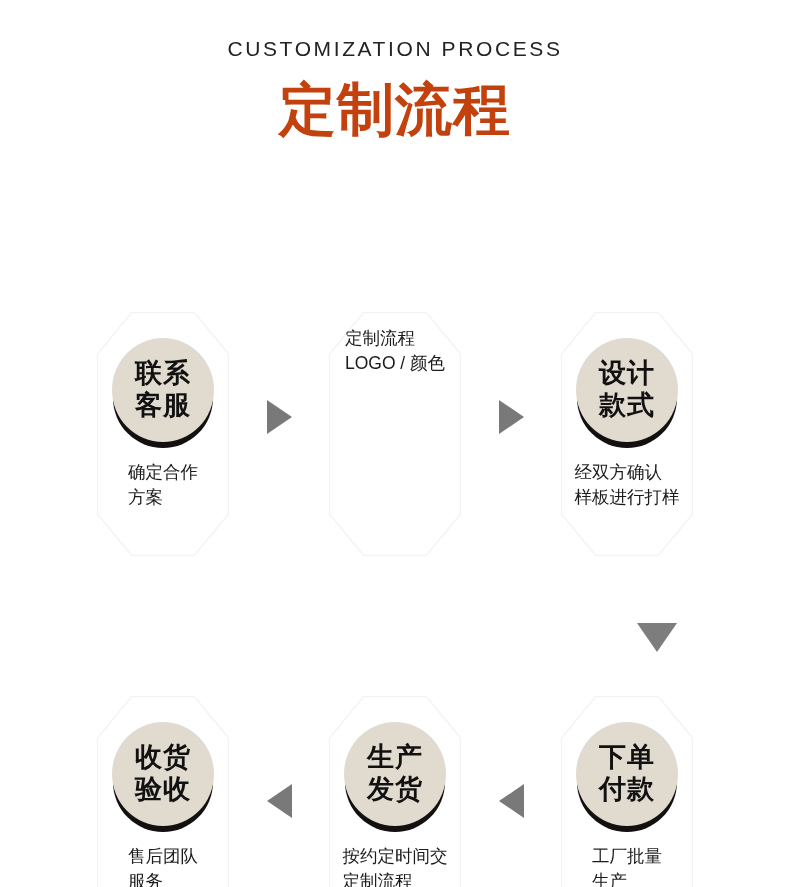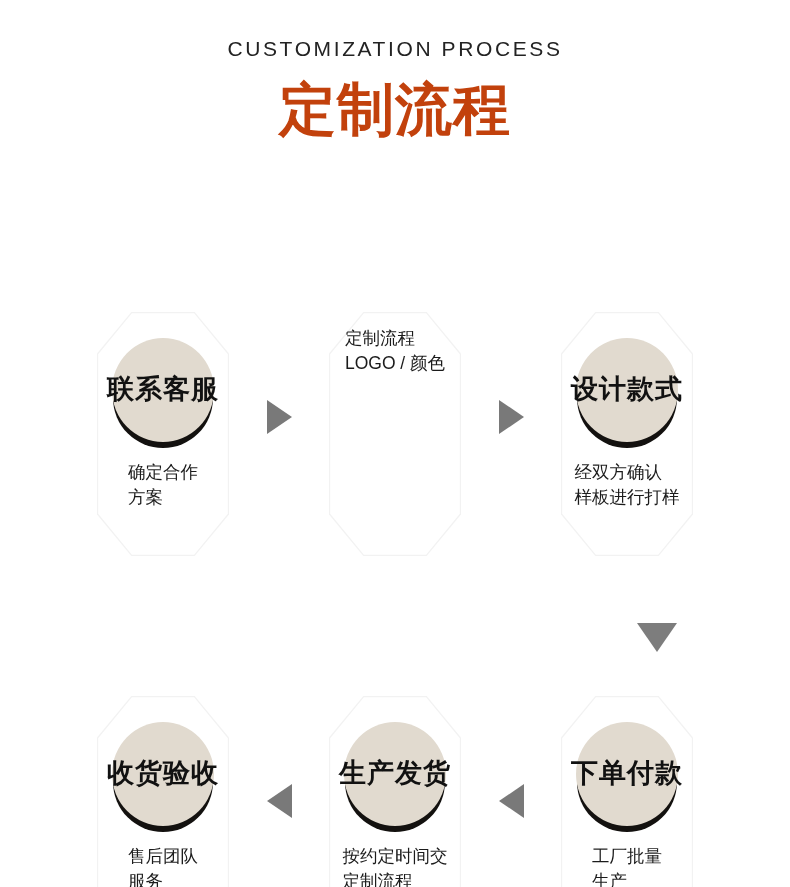--- a/index.html
+++ b/index.html
@@ -111,21 +111,21 @@
   }
   .bubble {
     position: absolute;
     left: 3px;
     top: 4px;
     width: 102px;
     height: 104px;
     border-radius: 50%;
     background: #e1dacf;
     display: flex;
-    flex-direction: row;
+    flex-direction: column;
     align-items: center;
     justify-content: center;
   }
   .bubble-line {
     font-size: 27px;
     font-weight: 700;
     color: #111111;
     line-height: 1.18;
     letter-spacing: 1px;
     white-space: nowrap;

